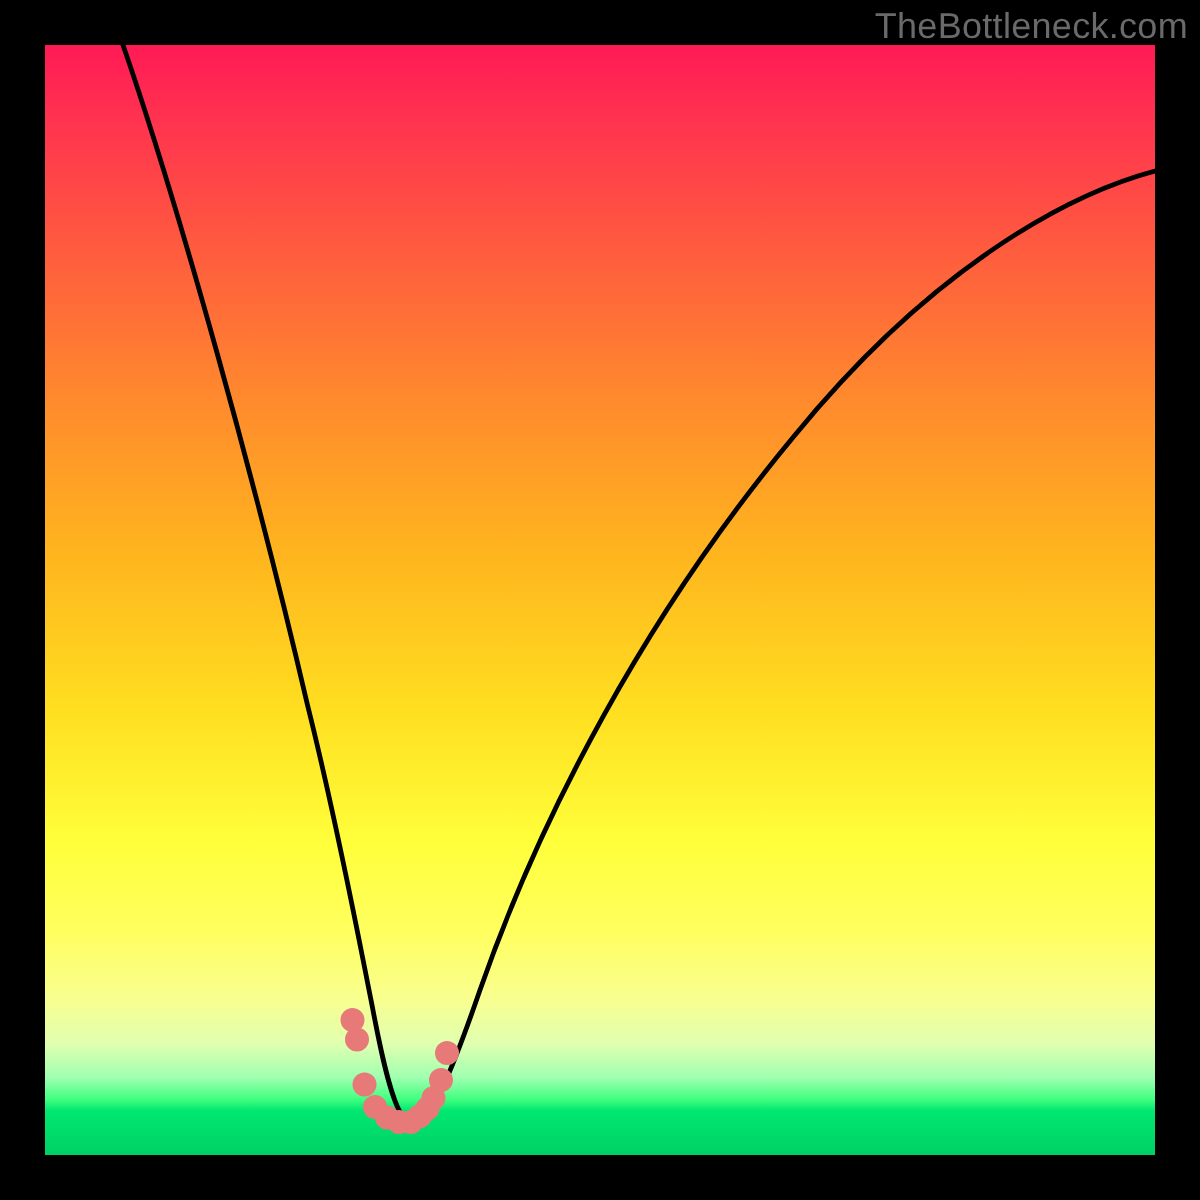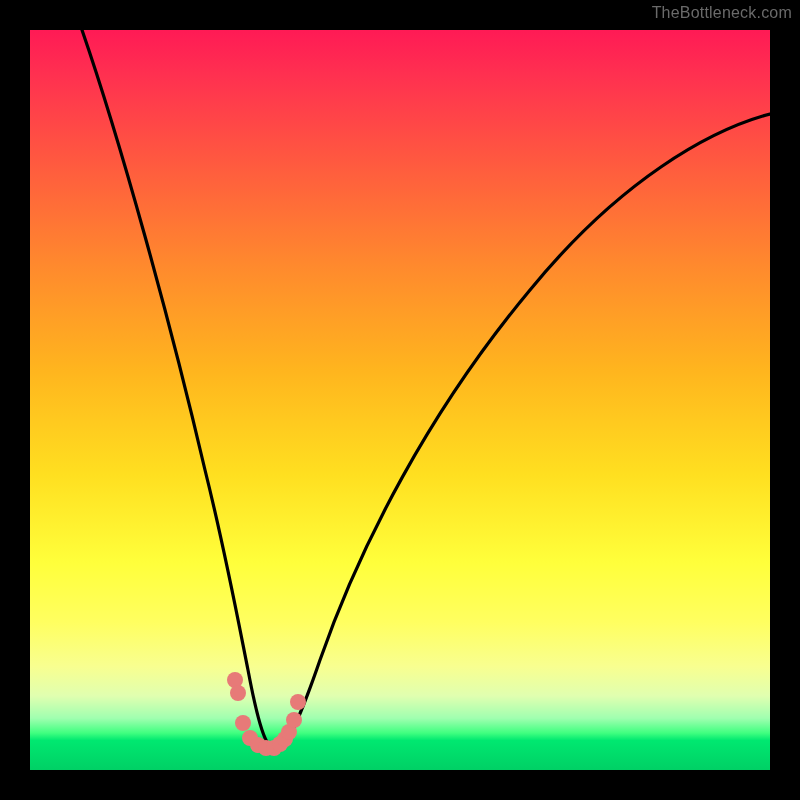--- a/index.html
+++ b/index.html
@@ -49,21 +49,21 @@
     left: 0;
     top: 0;
     width: 740px;
     height: 740px;
   }
   .attribution {
     position: absolute;
     top: 4px;
     right: 8px;
     color: #6a6a6a;
-    font-size: 16px;
+    font-size: 24px;
     letter-spacing: 0.2px;
     user-select: none;
     text-align: right;
   }
 </style>
 </head>
 <body>
 
 <div class="attribution">TheBottleneck.com</div>
 

